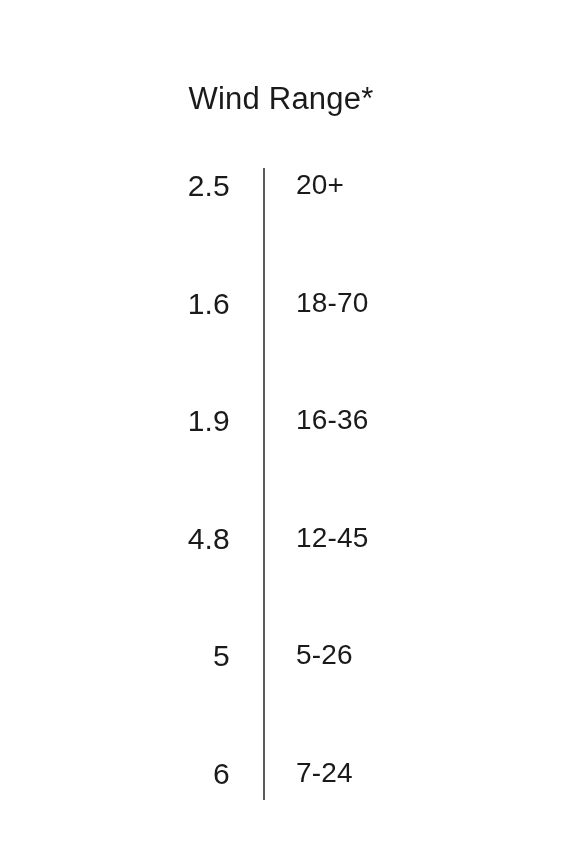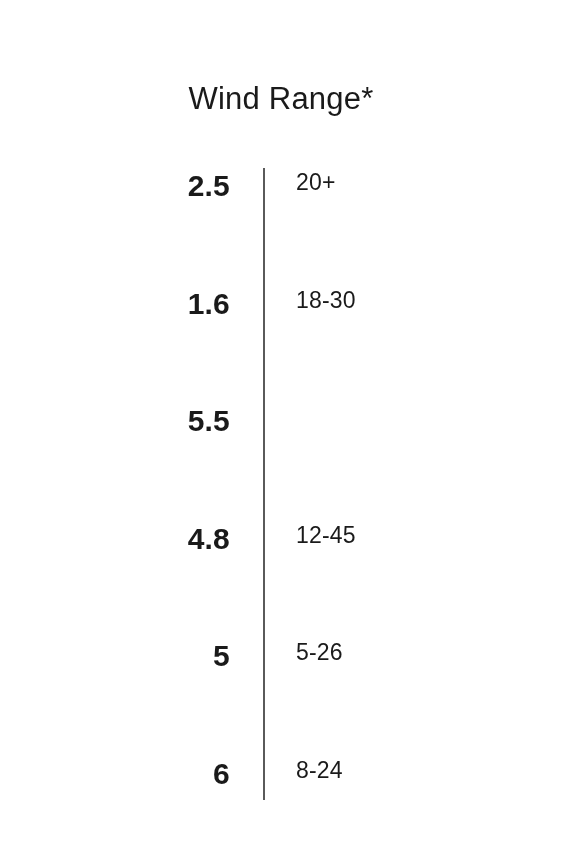--- a/index.html
+++ b/index.html
@@ -56,34 +56,34 @@
     position: relative;
     height: 117.5px;
     display: flex;
     align-items: flex-start;
   }
 
   .cell-size {
     width: 230px;
     text-align: right;
     font-size: 30px;
-    font-weight: 700;
+    font-weight: 400;
     color: #1a1a1a;
     line-height: 1;
     padding-top: 11px;
     letter-spacing: 0.2px;
   }
 
   .cell-spacer {
     width: 66px;
   }
 
   .cell-range {
     text-align: center;
-    font-size: 23px;
+    font-size: 28px;
     font-weight: 400;
     color: #1a1a1a;
     line-height: 1;
     padding-top: 11px;
     letter-spacing: 0.2px;
     white-space: nowrap;
   }
 </style>
 </head>
 <body>
@@ -98,40 +98,41 @@
 
     <div class="table-row">
       <div class="cell-size">2.5</div>
       <div class="cell-spacer"></div>
       <div class="cell-range">20+</div>
     </div>
 
     <div class="table-row">
       <div class="cell-size">1.6</div>
       <div class="cell-spacer"></div>
-      <div class="cell-range">18-30</div>
+      <div class="cell-range">18-70</div>
     </div>
 
     <div class="table-row">
-      <div class="cell-size">5.5</div>
+      <div class="cell-size">1.9</div>
       <div class="cell-spacer"></div>
+      <div class="cell-range">16-36</div>
     </div>
 
     <div class="table-row">
       <div class="cell-size">4.8</div>
       <div class="cell-spacer"></div>
       <div class="cell-range">12-45</div>
     </div>
 
     <div class="table-row">
       <div class="cell-size">5</div>
       <div class="cell-spacer"></div>
       <div class="cell-range">5-26</div>
     </div>
 
     <div class="table-row">
       <div class="cell-size">6</div>
       <div class="cell-spacer"></div>
-      <div class="cell-range">8-24</div>
+      <div class="cell-range">7-24</div>
     </div>
 
   </div>
 </div>
 
 </body></html>

